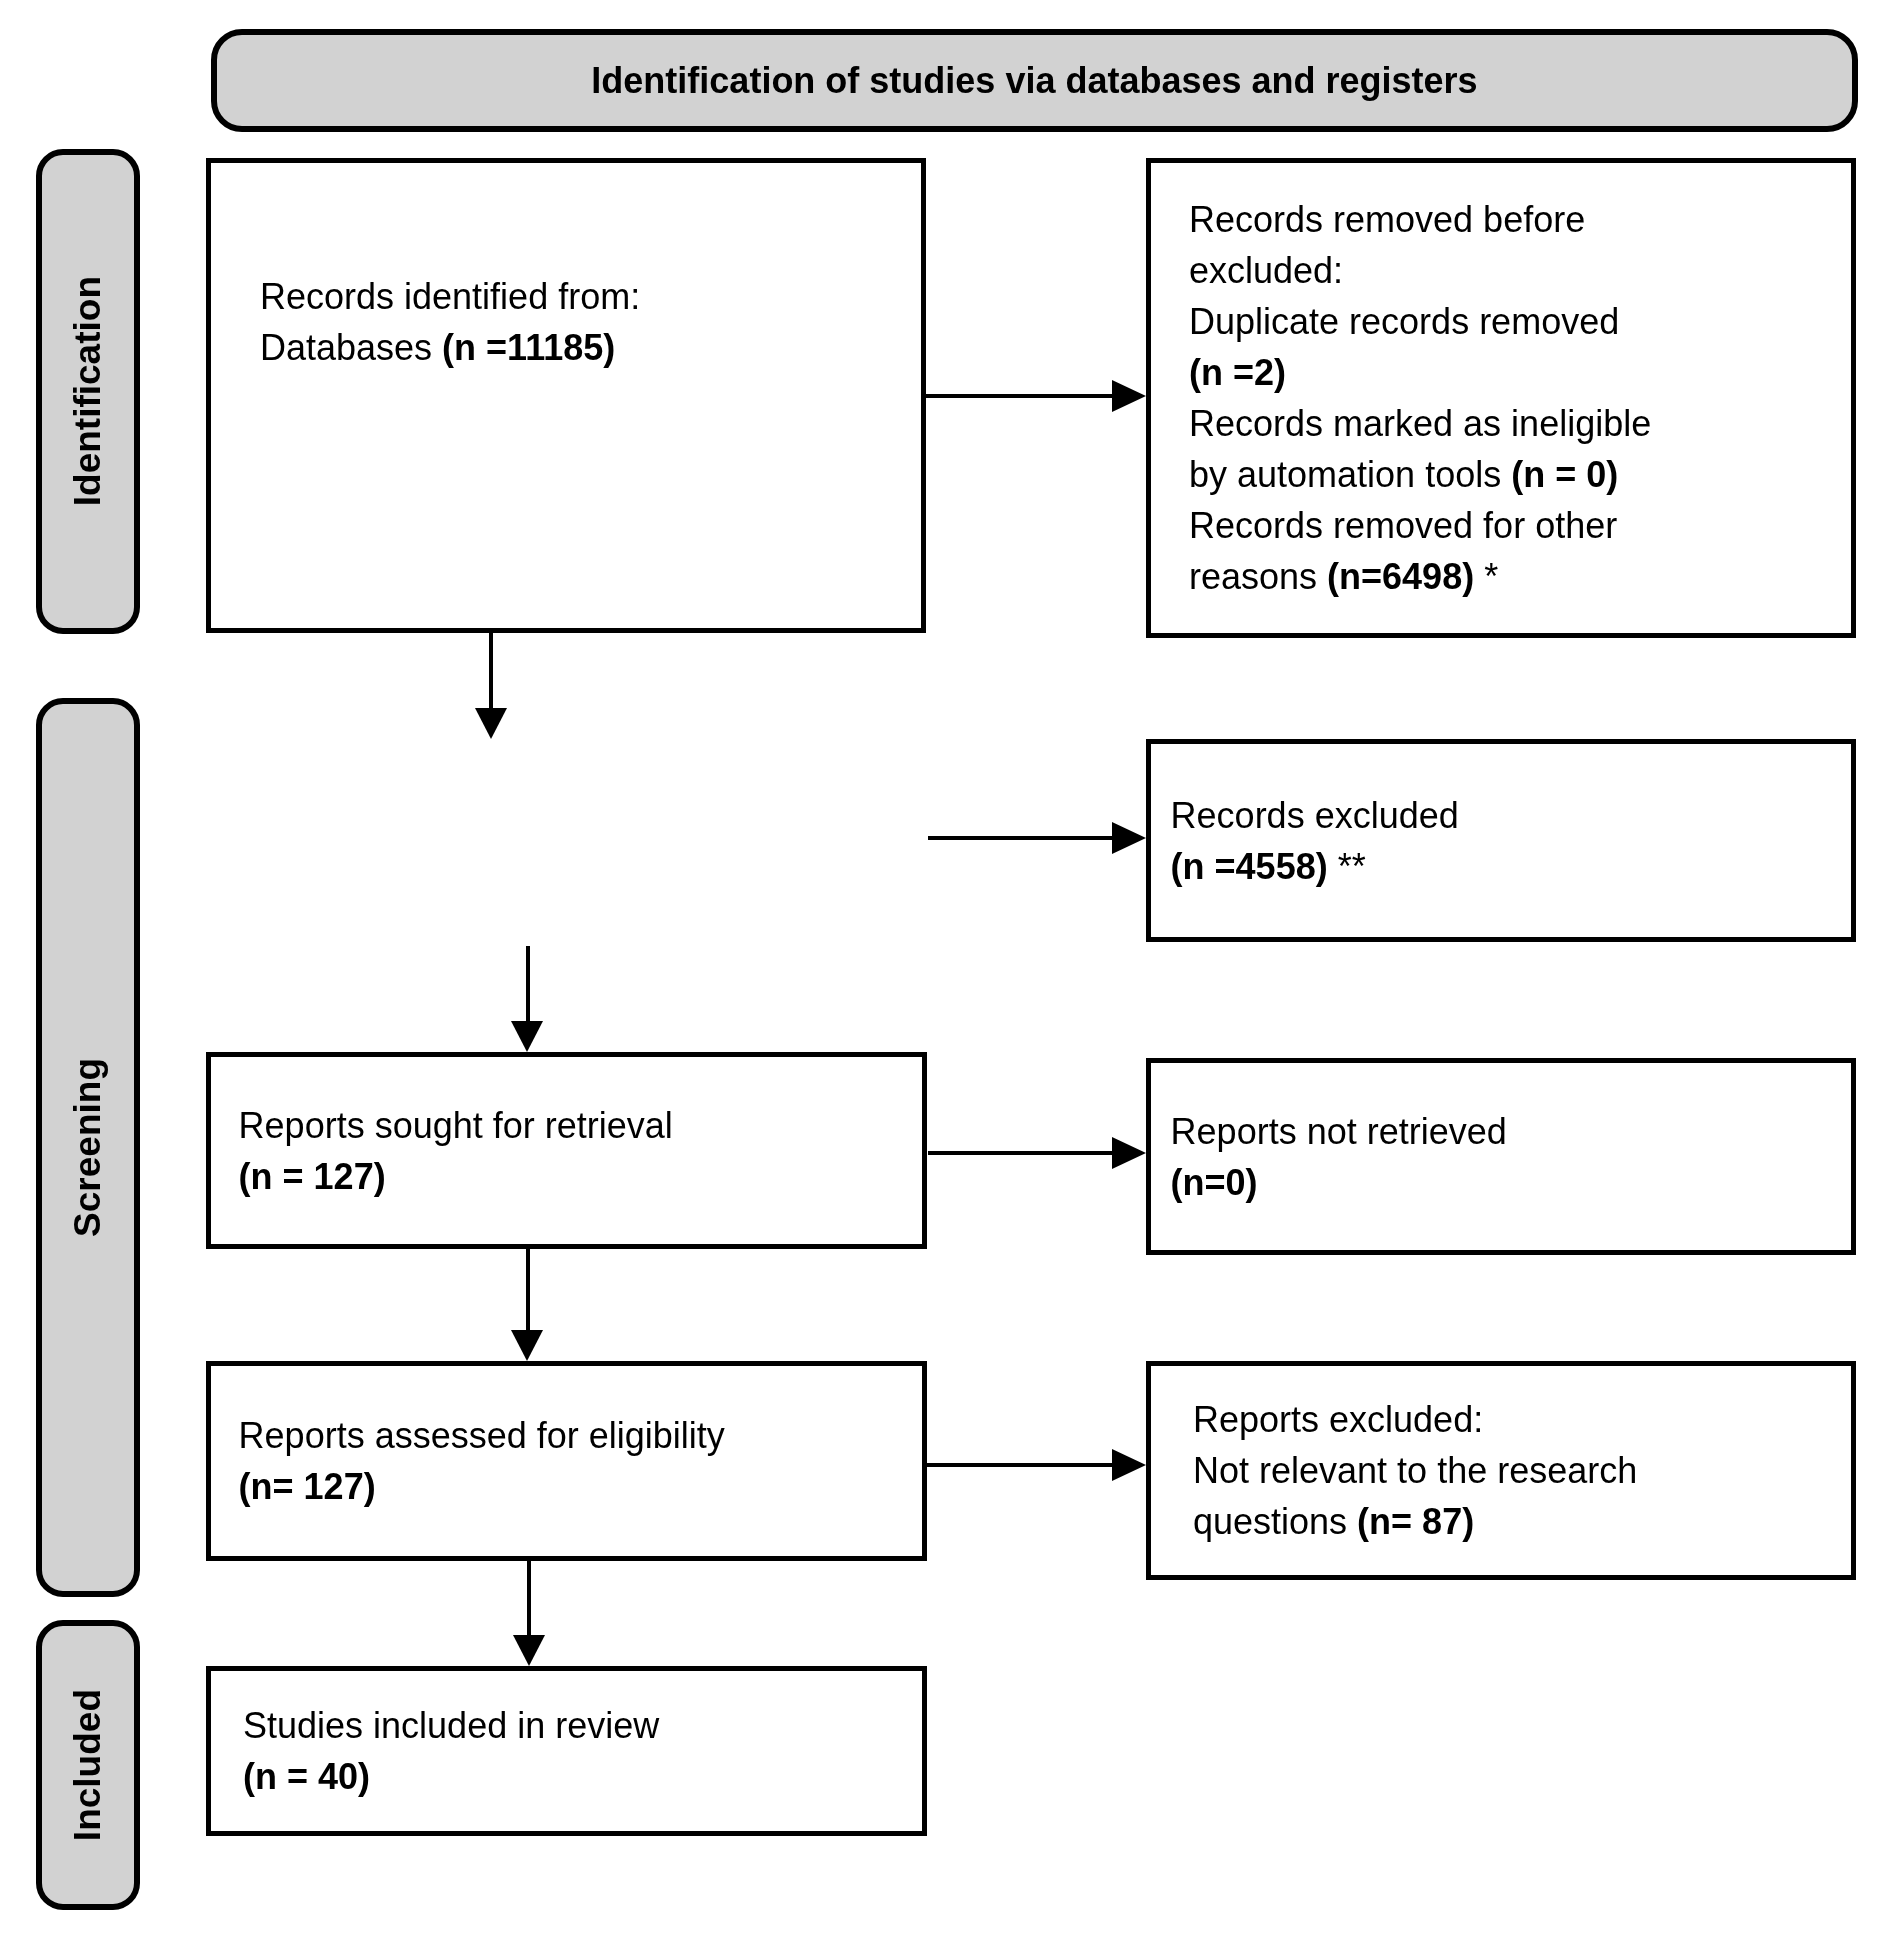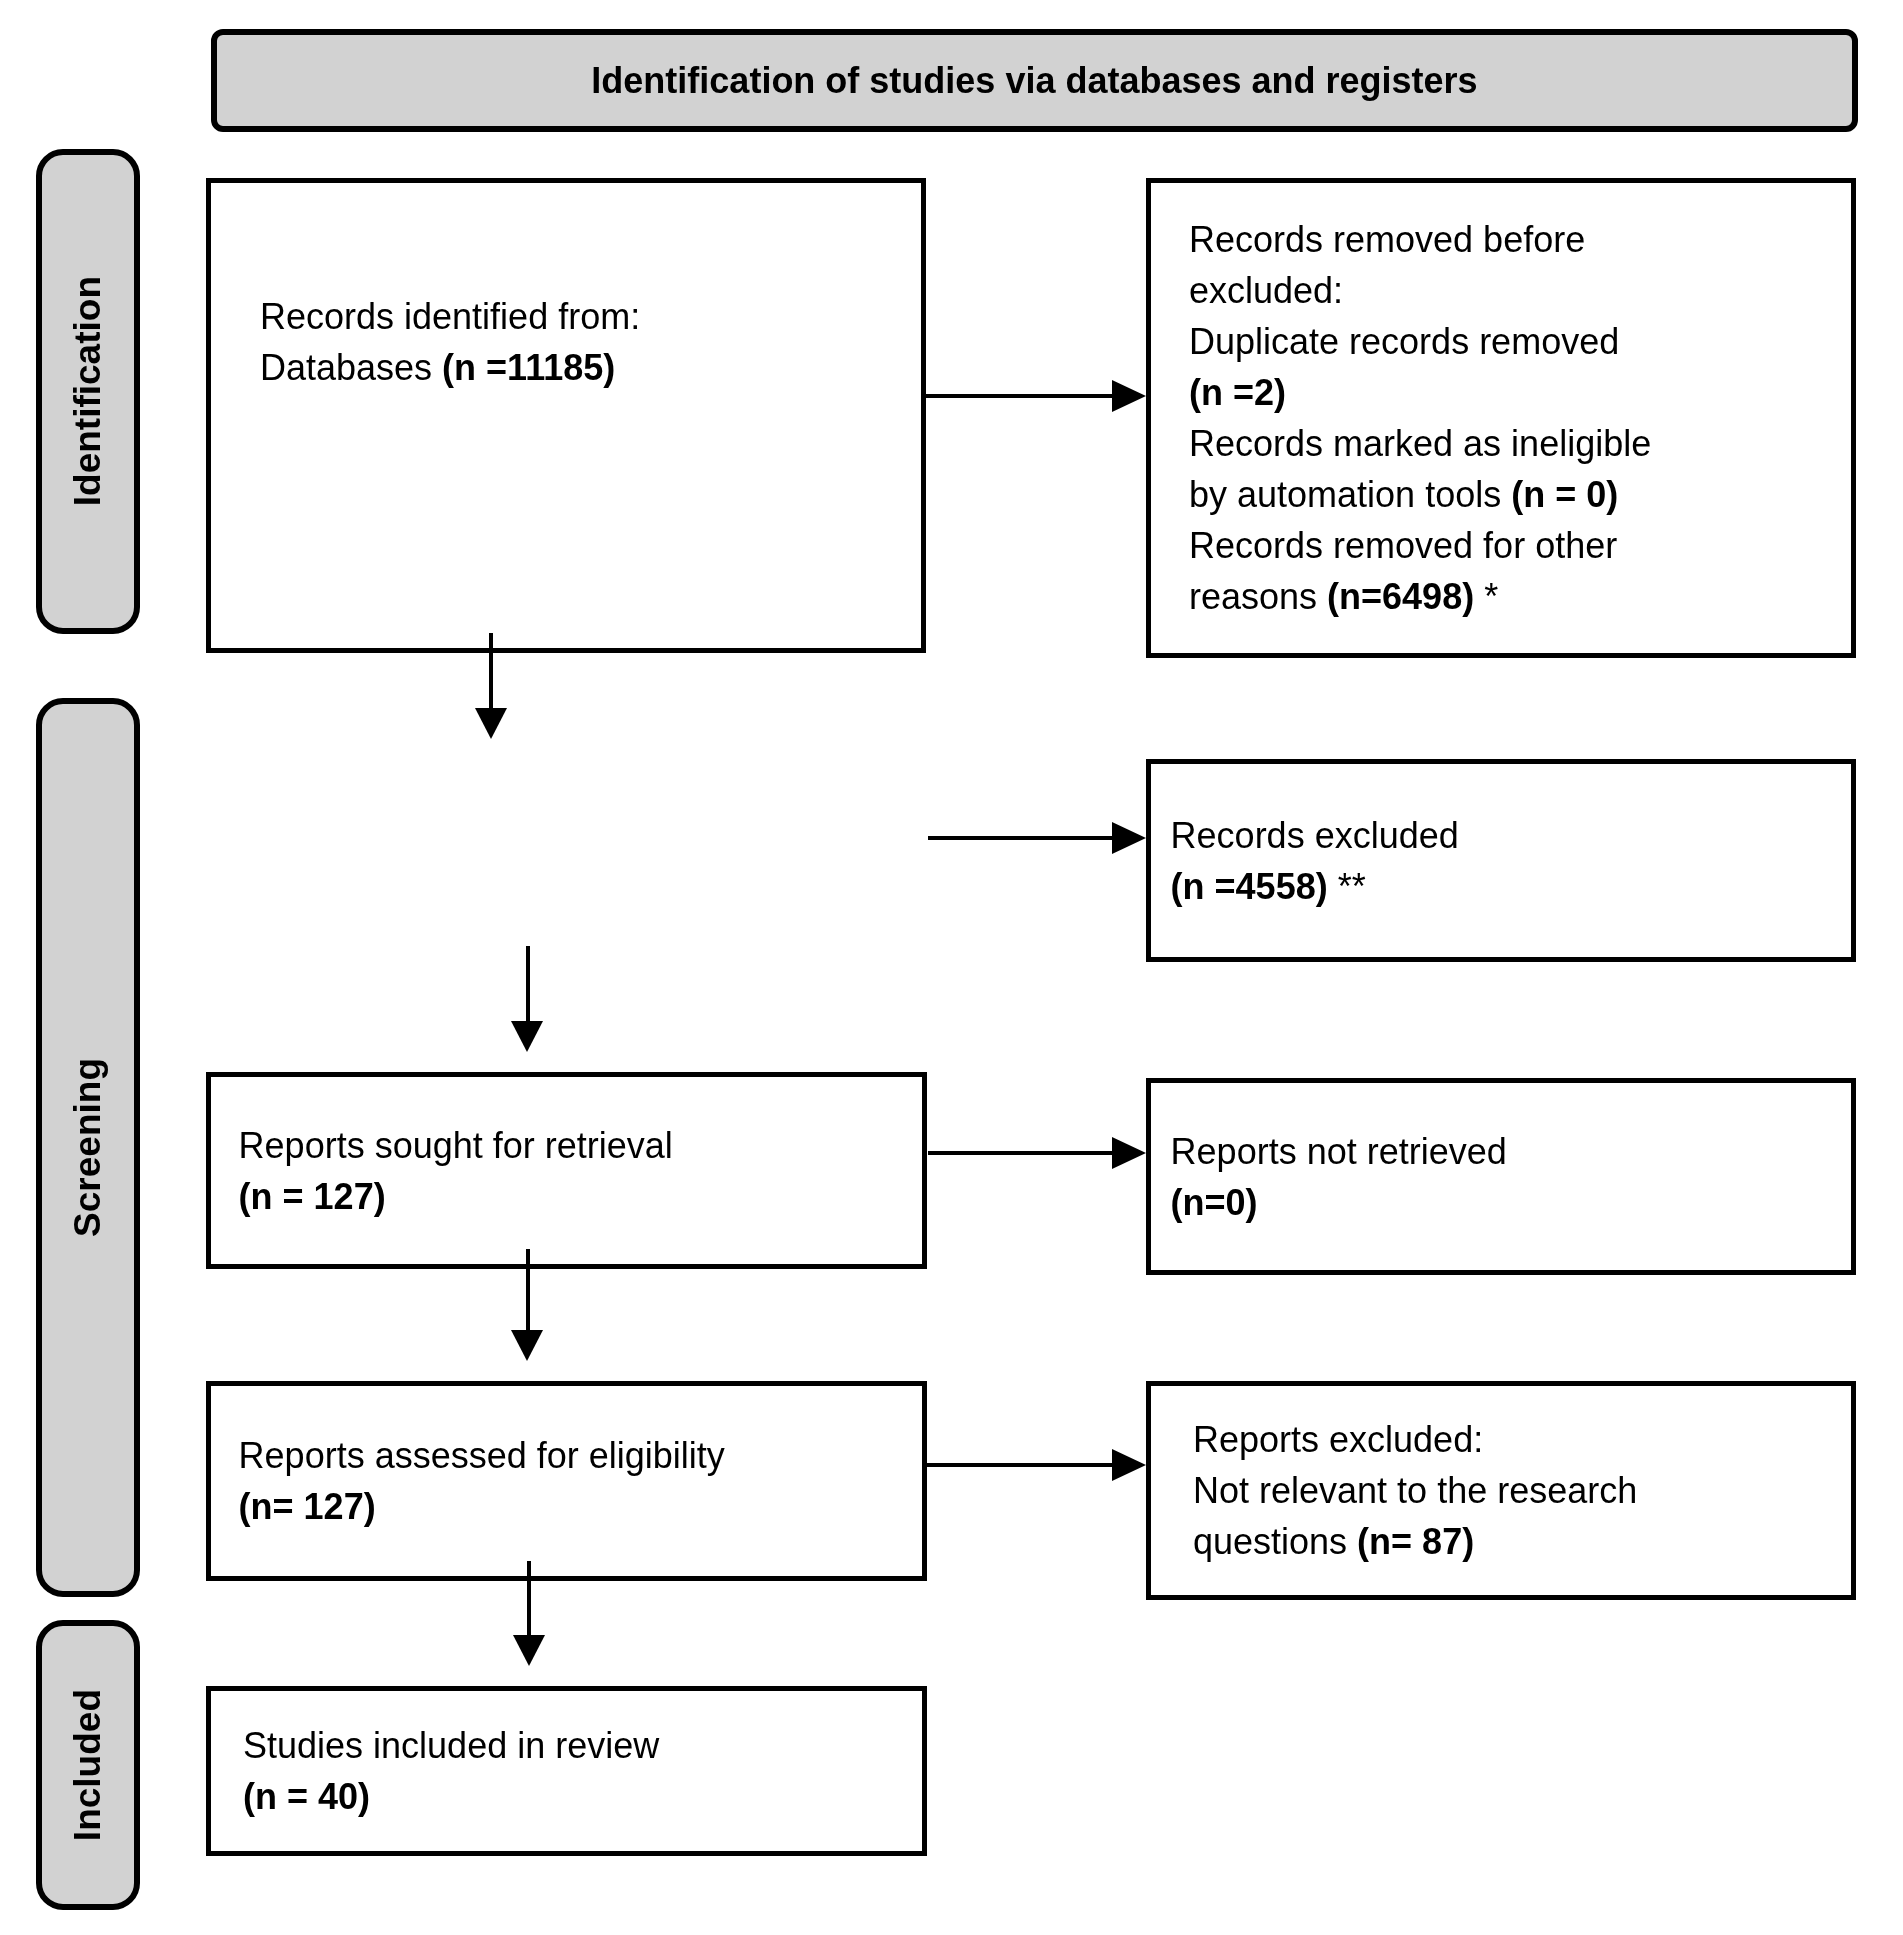--- a/index.html
+++ b/index.html
@@ -6,40 +6,40 @@
   .canvas {
     position:relative;
     width:1903px; height:1936px;
     background:#ffffff;
     font-family:"Liberation Sans", sans-serif;
     color:#000000;
   }
   
   .titlebox {
     position:absolute; left:211px; top:29px; width:1647px; height:103px;
-    background:#d2d2d2; border:6.1px solid #000; border-radius:12px;
+    background:#d2d2d2; border:6.1px solid #000; border-radius:31px;
     display:flex; align-items:center; justify-content:center;
     box-sizing:border-box;
     font-size:36px; font-weight:bold;
   }
   .stage {
     position:absolute; left:36px; width:104px;
     background:#d2d2d2; border:6.7px solid #000; border-radius:27px;
     display:flex; align-items:center; justify-content:center;
     box-sizing:border-box;
   }
   .stage .vtext {
     writing-mode:vertical-rl; transform:rotate(180deg);
     font-weight:bold; font-size:37px; white-space:nowrap;
   }
   .fbox {
     position:absolute; background:#ffffff; border:5.5px solid #000;
     box-sizing:border-box;
     display:flex; flex-direction:column; justify-content:center;
-    font-size:36px; line-height:51px;margin-top:20px;
+    font-size:36px; line-height:51px;
   }
   .fbox b { font-weight:bold; }
   .tline { white-space:nowrap; }
   
   .vline { position:absolute; width:4.3px; background:#000; }
   .hline { position:absolute; height:4.3px; background:#000; }
   .head-down {
     position:absolute; width:0; height:0;
     border-left:16.5px solid transparent; border-right:16.5px solid transparent;
     border-top:31px solid #000;

